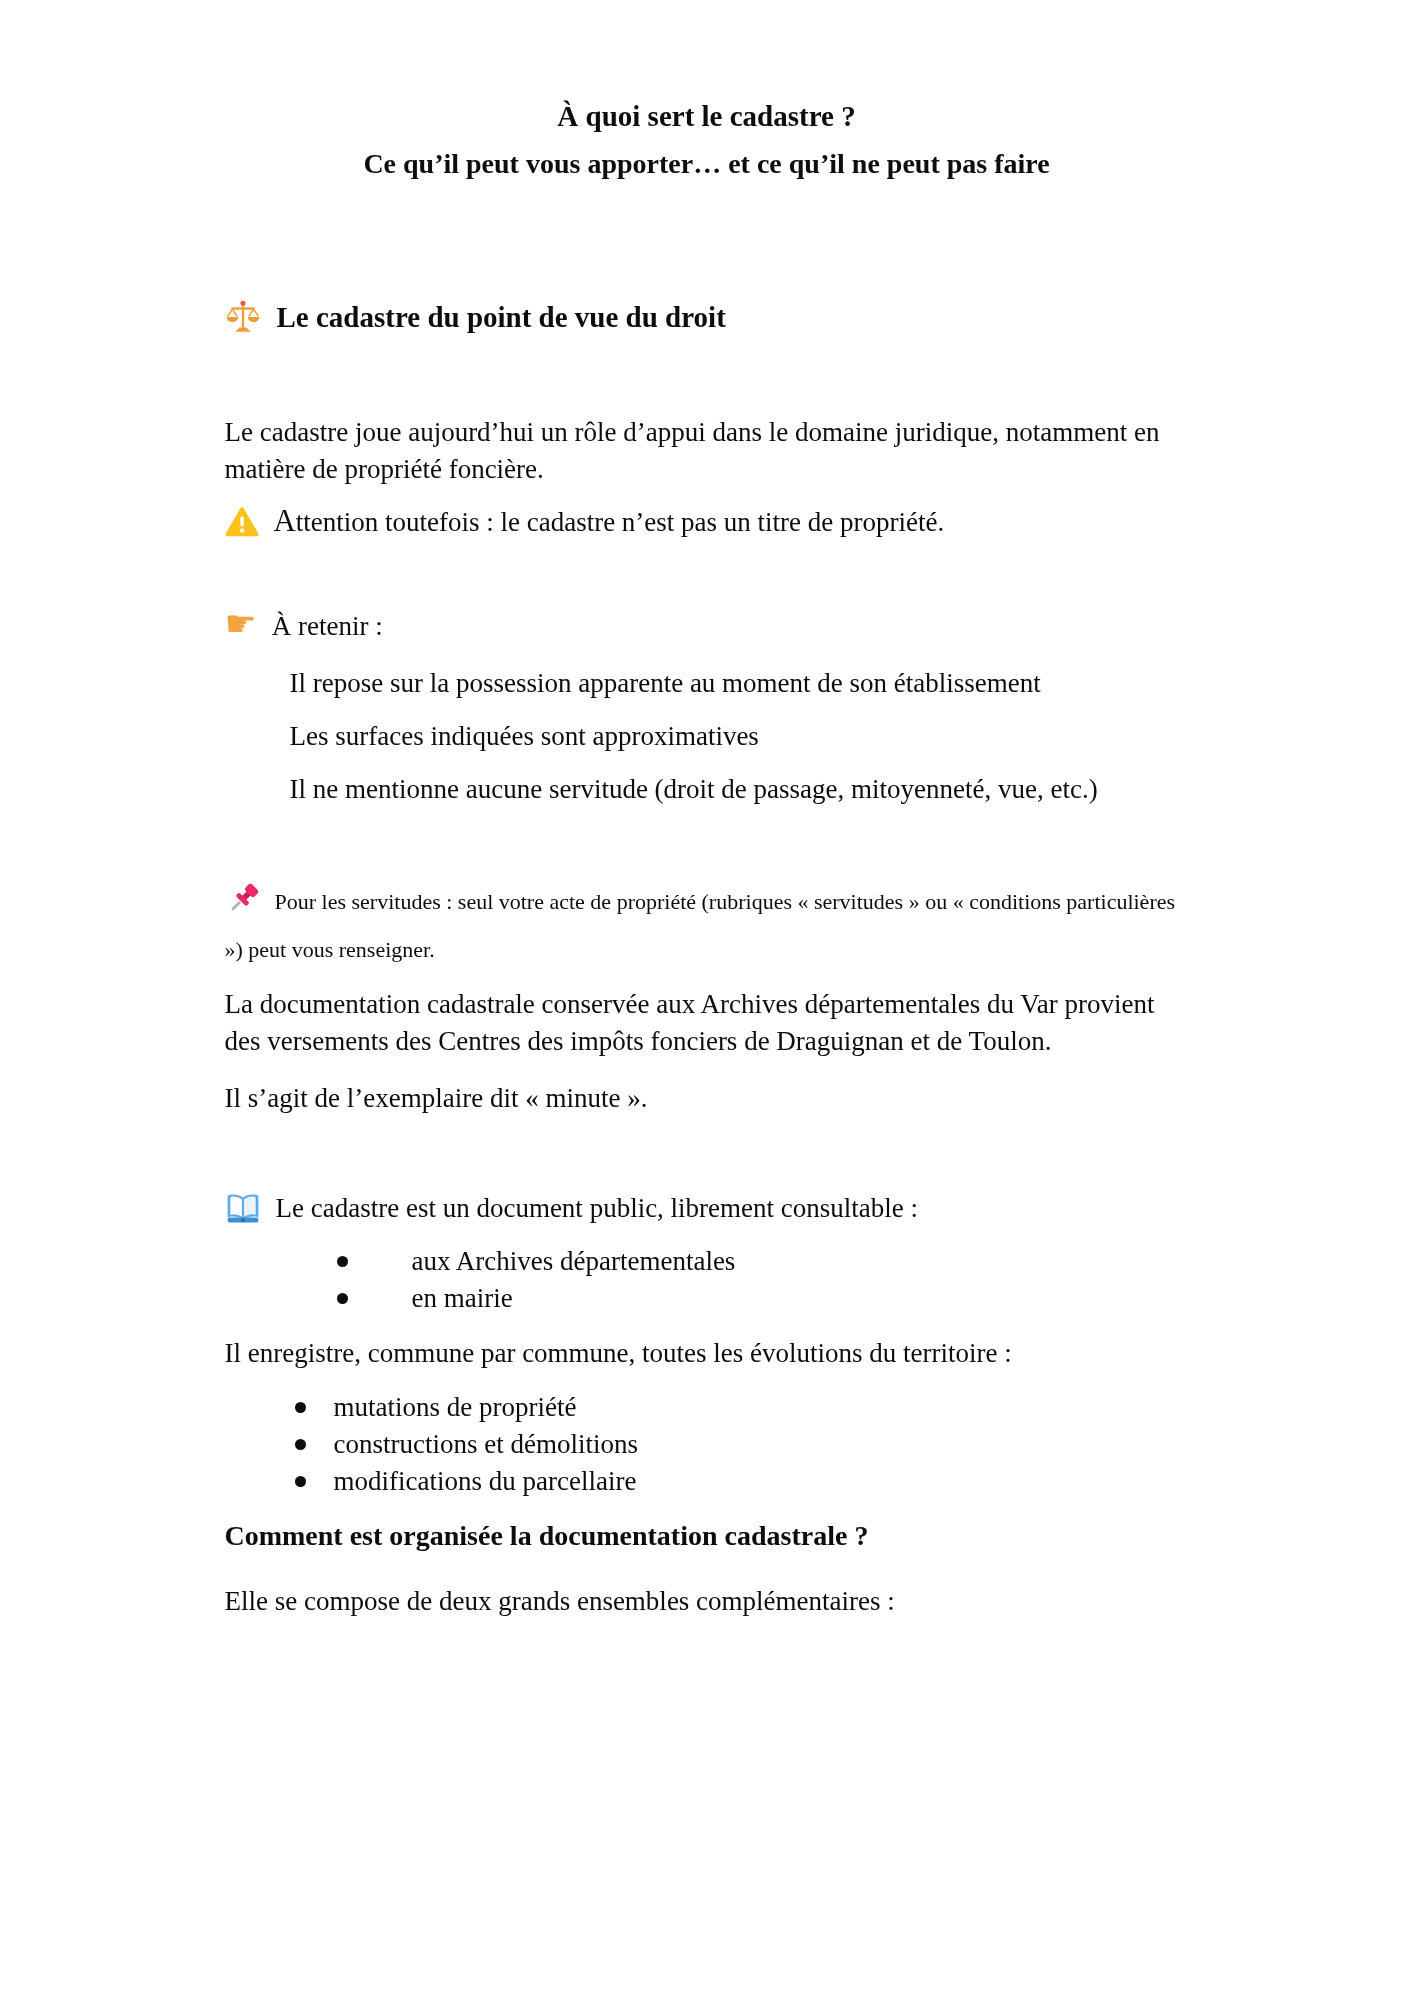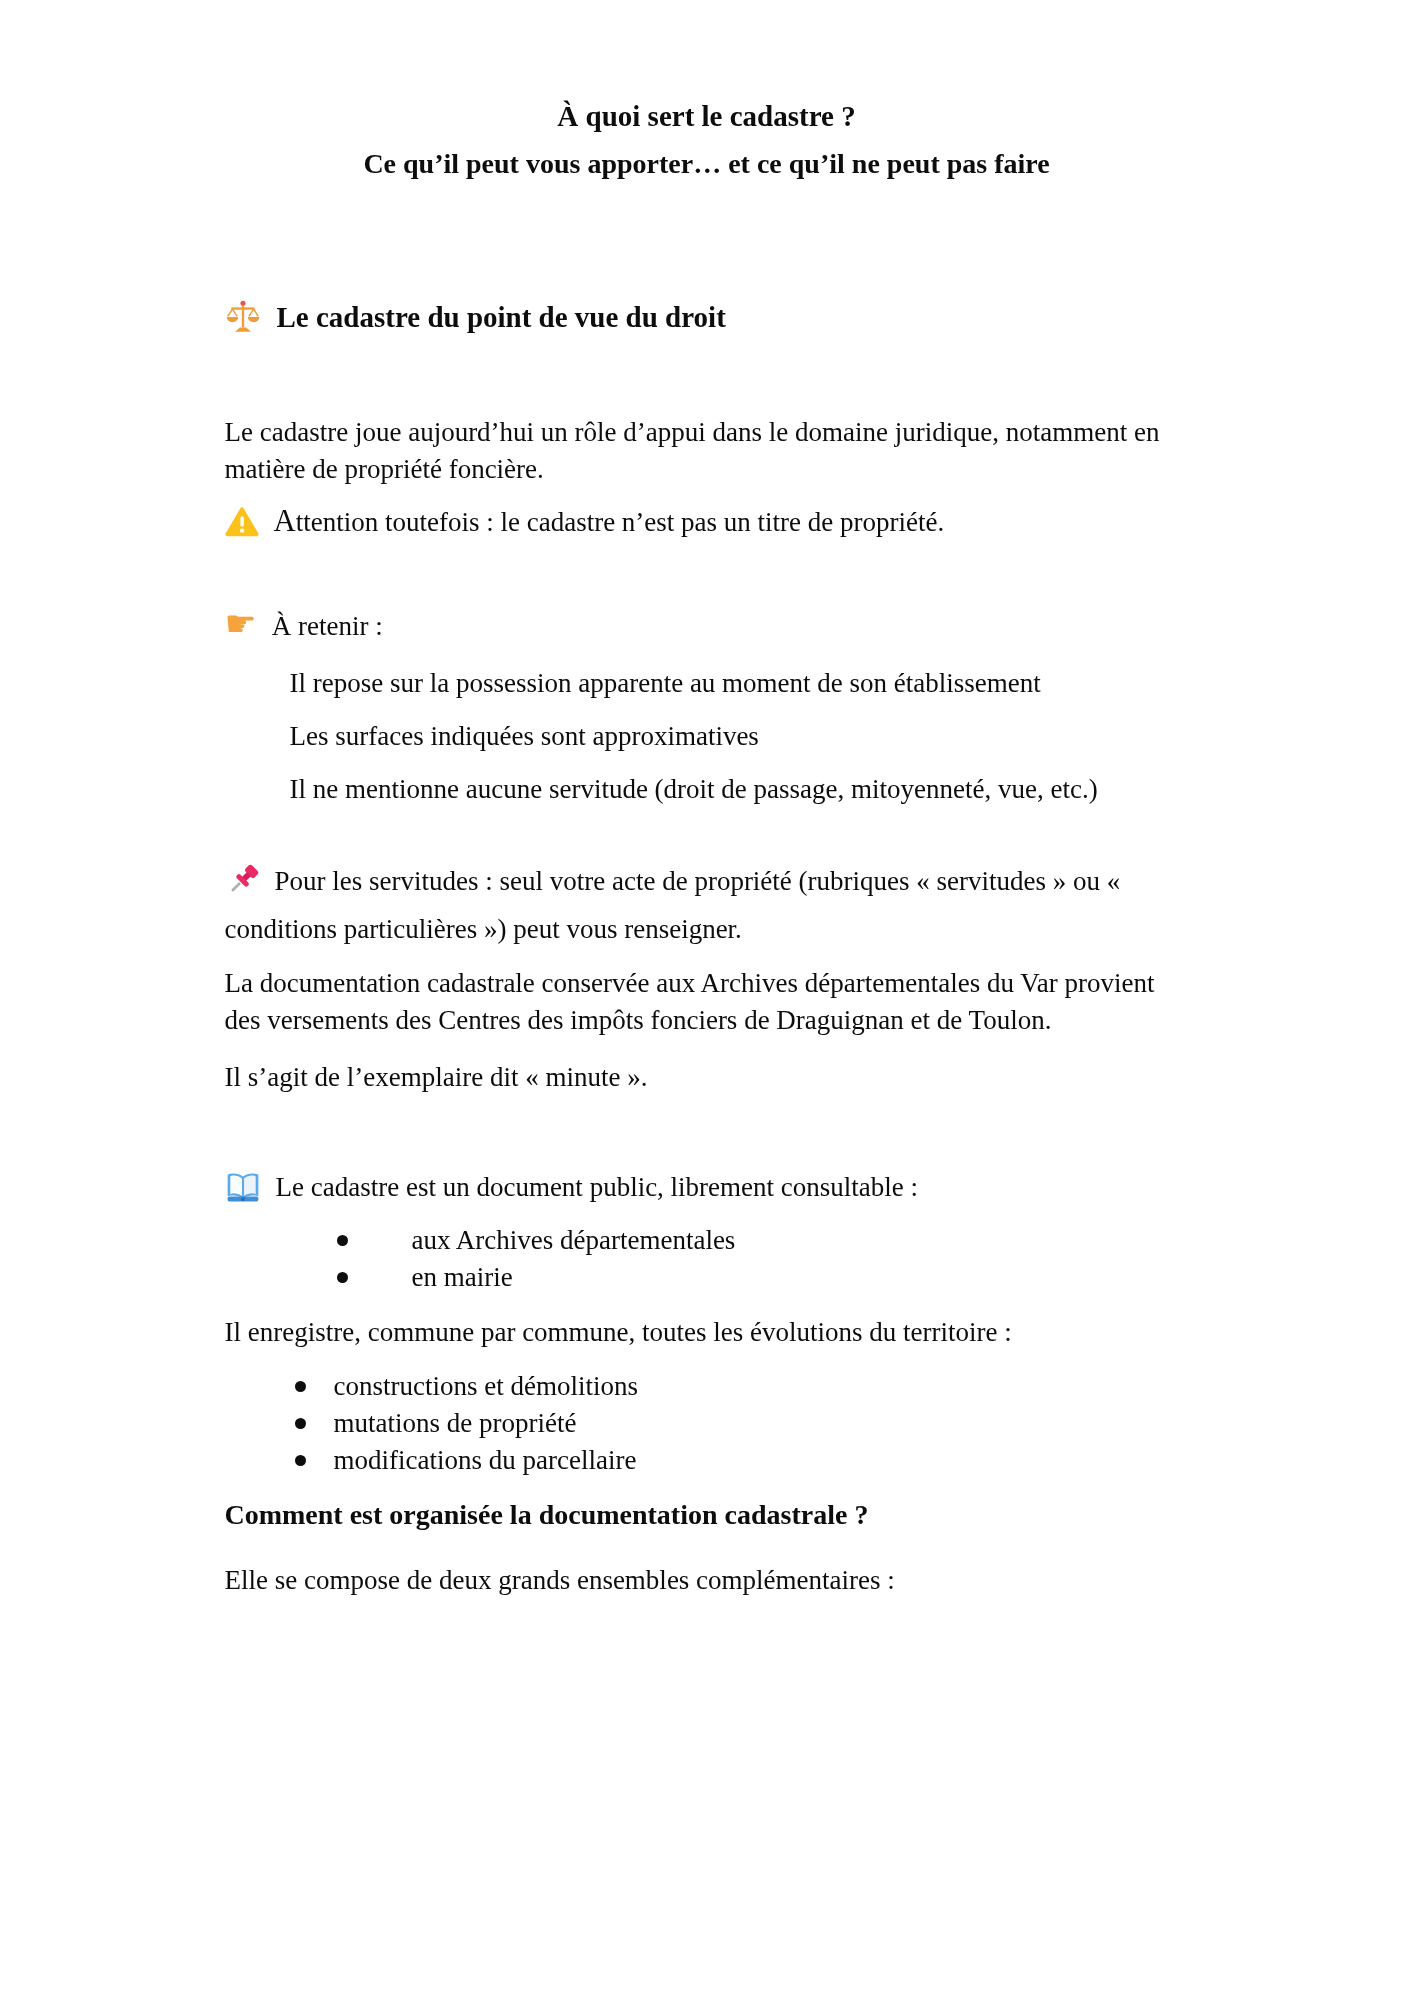--- a/index.html
+++ b/index.html
@@ -35,21 +35,21 @@
   }
   .warning { margin-top: 14px; }
   .warning .line-text { display: block; }
   .warning .line-text::first-letter { font-size: 1.14em; }
   .retenir { margin-top: 66px; }
   .retenir-items { margin-top: 20px; }
   .retenir-item {
     padding-left: 65px; font-size: 27px; line-height: 37px;
     margin: 0 0 16px 0;
   }
-  .pin-note { margin-top: 52px; font-size: 27px; line-height: 40px; }
+  .pin-note { margin-top: 71px; font-size: 22px; line-height: 40px; }
   .pin-note .icon-wrap { display: inline-block; vertical-align: -8px; margin-right: 12px; }
   .h-avert { margin-top: 70px; font-size: 28px; font-weight: bold; line-height: 38px; }
   .p-prov   { margin-top: 16px; font-size: 27px; line-height: 37px; }
   .p-minute { margin-top: 20px; font-size: 27px; line-height: 37px; }
   .p-copie  { margin-top: 18px; font-size: 27px; line-height: 37px; }
   .public-lead { margin-top: 72px; }
   .list { margin: 0; padding: 0; list-style: none; }
   .list-a { margin-top: 16px; }
   .list-b { margin-top: 17px; }
   .list li {
@@ -165,25 +165,25 @@
       <span class="bullet"></span>
       <span>en mairie</span>
     </li>
   </ul>
 
   <p class="p-enreg">Il enregistre, commune par commune, toutes les évolutions du territoire :</p>
 
   <ul class="list list-b">
     <li>
       <span class="bullet"></span>
-      <span>constructions et démolitions</span>
+      <span>mutations de propriété</span>
     </li>
     <li>
       <span class="bullet"></span>
-      <span>mutations de propriété</span>
+      <span>constructions et démolitions</span>
     </li>
     <li>
       <span class="bullet"></span>
       <span>modifications du parcellaire</span>
     </li>
   </ul>
 
   <h3 class="h-comment">Comment est organisée la documentation cadastrale ?</h3>
   <p class="p-elle">Elle se compose de deux grands ensembles complémentaires :</p>
 

